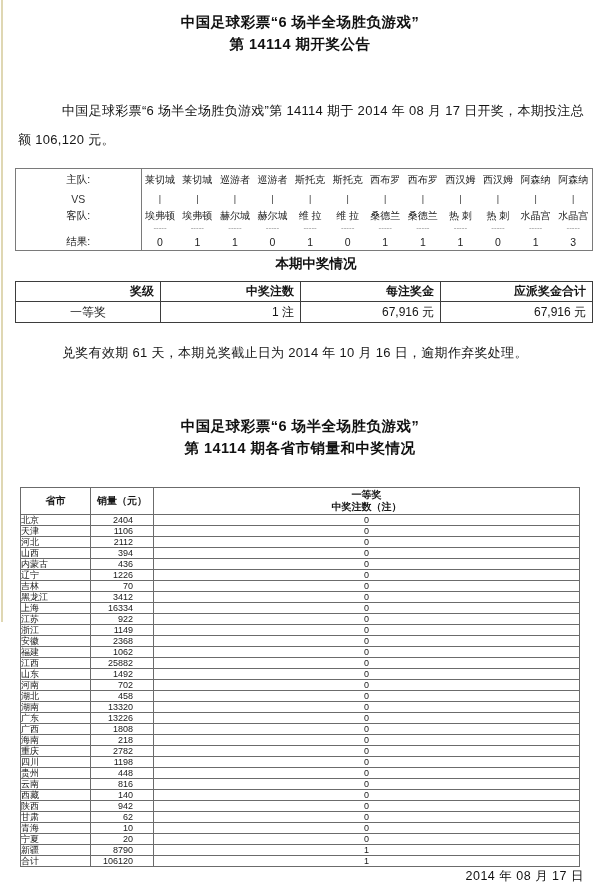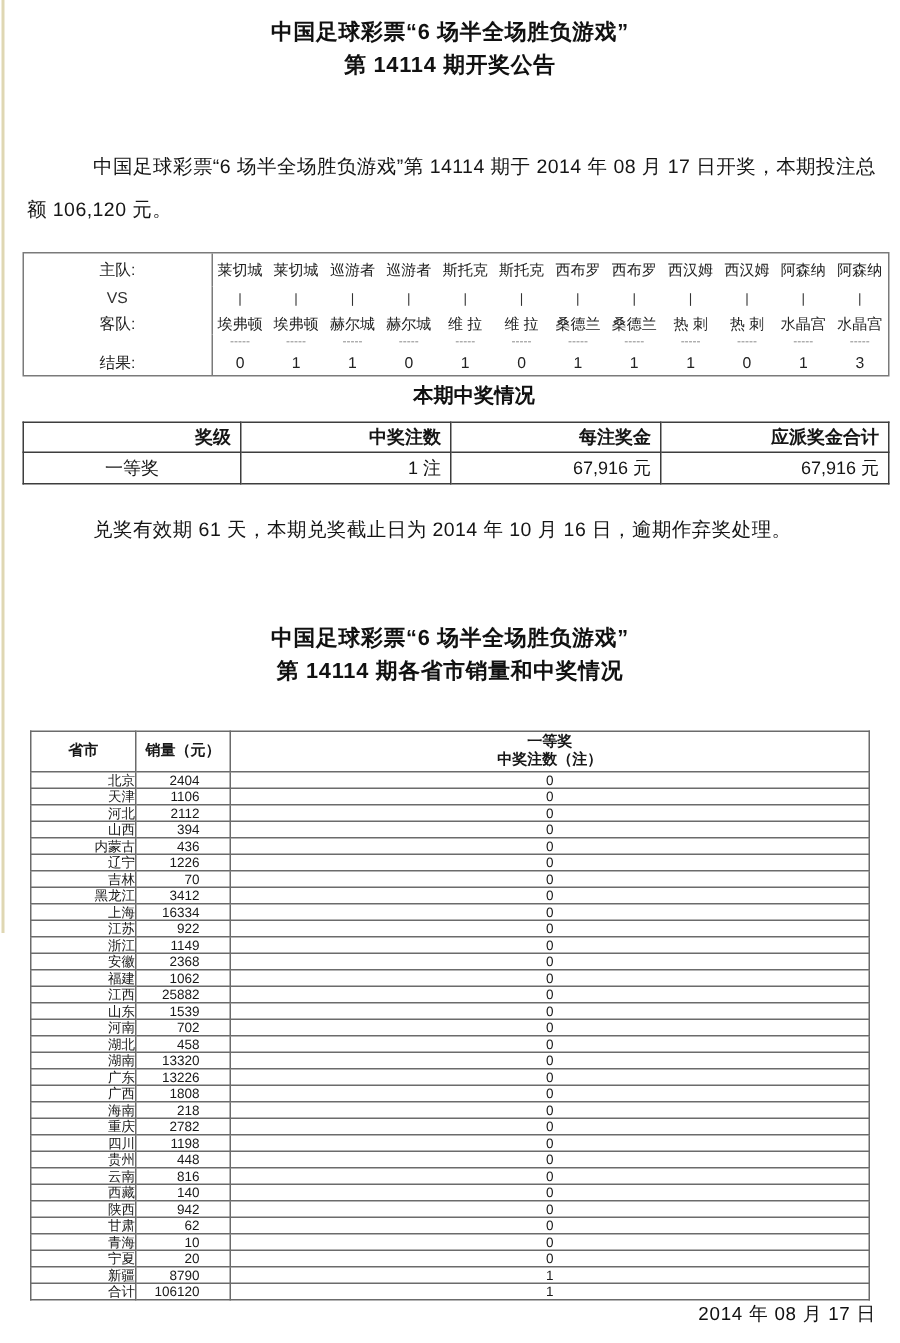--- a/index.html
+++ b/index.html
@@ -44,21 +44,21 @@
 
   
   .province-table{position:absolute;top:487px;left:20px;width:560px;height:373px;}
   .province-table table{width:100%;height:100%;border-collapse:collapse;table-layout:fixed;}
   .province-table th,.province-table td{border:1px solid #6b6b6b;padding:0;overflow:hidden;
     white-space:nowrap;color:#181818;}
   .province-table th{height:26px;font-size:10px;font-weight:bold;text-align:center;line-height:12px;}
   .province-table td{font-size:9px;line-height:10px;}
   .province-table col.c1{width:70px;}
   .province-table col.c2{width:63px;}
-  td.pt-name{text-align:right;}
+  td.pt-name{text-align:left;}
   td.pt-sales{text-align:right;padding-right:20px;}
   td.pt-count{text-align:center;}
 
   .footer-date{position:absolute;top:868px;right:16px;font-size:12.5px;color:#111;letter-spacing:.5px;}
 </style>
 </head>
 <body>
 
 <div class="page">
 
@@ -287,21 +287,21 @@
             <td class="pt-sales">1062</td>
             <td class="pt-count">0</td>
           </tr>
           <tr>
             <td class="pt-name">江西</td>
             <td class="pt-sales">25882</td>
             <td class="pt-count">0</td>
           </tr>
           <tr>
             <td class="pt-name">山东</td>
-            <td class="pt-sales">1539</td>
+            <td class="pt-sales">1492</td>
             <td class="pt-count">0</td>
           </tr>
           <tr>
             <td class="pt-name">河南</td>
             <td class="pt-sales">702</td>
             <td class="pt-count">0</td>
           </tr>
           <tr>
             <td class="pt-name">湖北</td>
             <td class="pt-sales">458</td>

